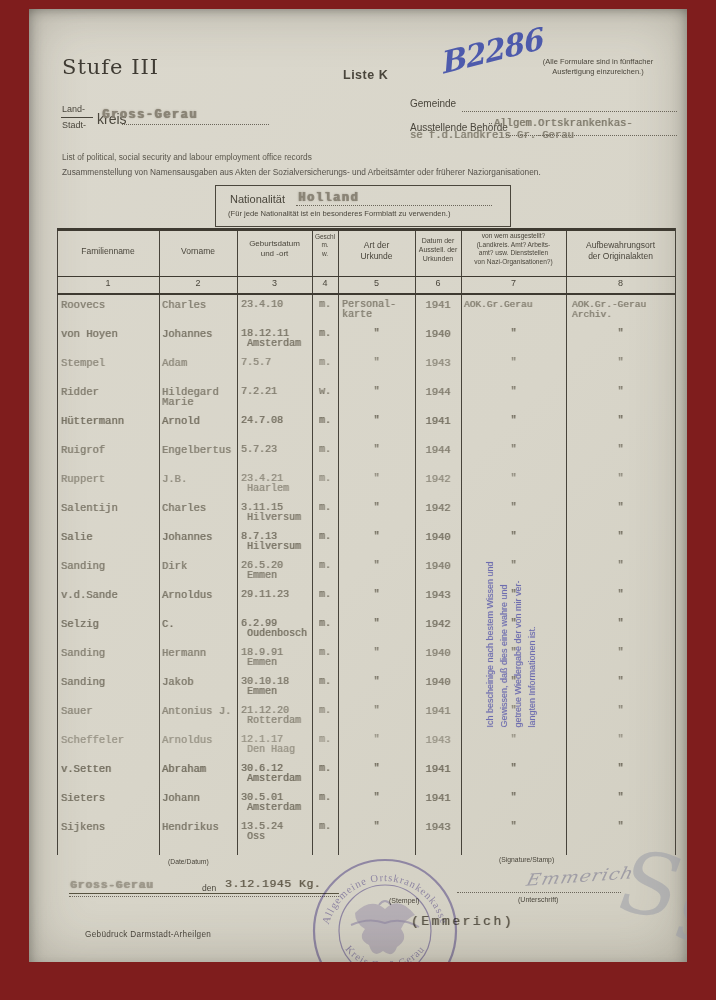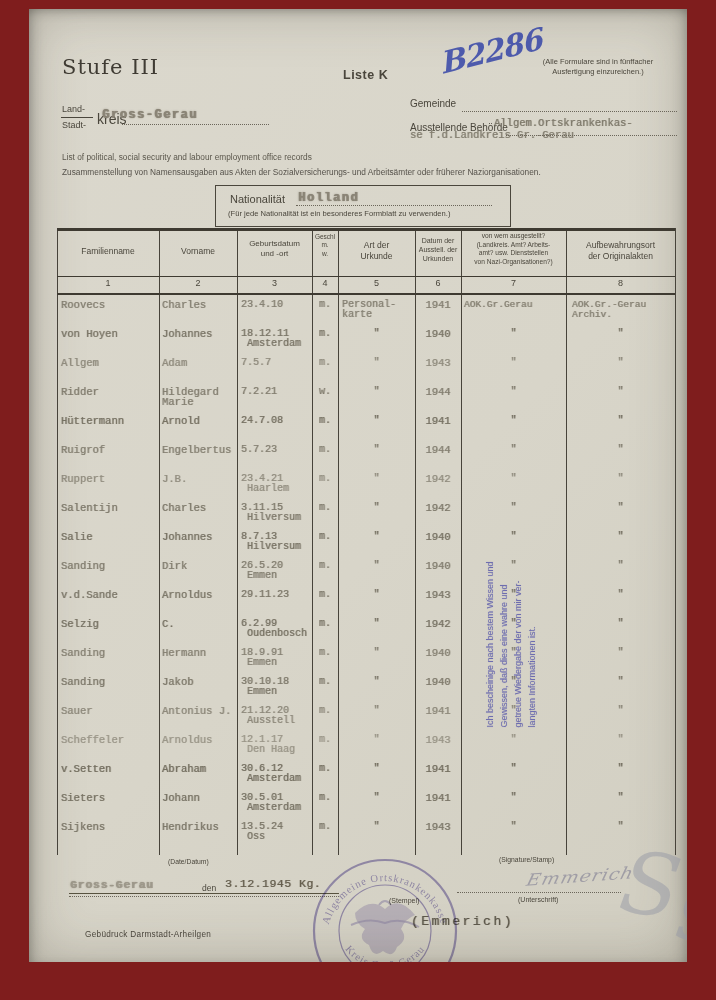--- a/index.html
+++ b/index.html
@@ -121,21 +121,21 @@
           <div class="cell typed" style="left: 133px; top: 320px; font-size: 10.5px; opacity: 0.88;">Johannes</div>
           <div class="cell typed" style="left: 212px; top: 320px; font-size: 10px; opacity: 0.88;">18.12.11</div>
           <div class="cell typed" style="left: 218px; top: 330px; font-size: 10px; opacity: 0.88;">Amsterdam</div>
           <div class="cell typed" style="left: 283px; top: 320px; font-size: 10px; opacity: 0.88; width: 26px; text-align: center;">m.</div>
           <div class="cell typed" style="left: 309px; top: 320px; font-size: 10px; opacity: 0.88; width: 77px; text-align: center;">"</div>
           <div class="cell typed" style="left: 386px; top: 320px; font-size: 10.5px; opacity: 0.88; width: 46px; text-align: center;">1940</div>
           <div class="cell typed" style="left: 432px; top: 320px; font-size: 10px; opacity: 0.88; width: 105px; text-align: center;">"</div>
           <div class="cell typed" style="left: 537px; top: 320px; font-size: 10px; opacity: 0.88; width: 109px; text-align: center;">"</div>
         </div>
         <div>
-          <div class="cell typed" style="left: 32px; top: 349px; font-size: 10.5px; opacity: 0.68;">Allgem</div>
+          <div class="cell typed" style="left: 32px; top: 349px; font-size: 10.5px; opacity: 0.68;">Stempel</div>
           <div class="cell typed" style="left: 133px; top: 349px; font-size: 10.5px; opacity: 0.68;">Adam</div>
           <div class="cell typed" style="left: 212px; top: 349px; font-size: 10px; opacity: 0.68;">7.5.7</div>
           <div class="cell typed" style="left: 283px; top: 349px; font-size: 10px; opacity: 0.68; width: 26px; text-align: center;">m.</div>
           <div class="cell typed" style="left: 309px; top: 349px; font-size: 10px; opacity: 0.68; width: 77px; text-align: center;">"</div>
           <div class="cell typed" style="left: 386px; top: 349px; font-size: 10.5px; opacity: 0.68; width: 46px; text-align: center;">1943</div>
           <div class="cell typed" style="left: 432px; top: 349px; font-size: 10px; opacity: 0.68; width: 105px; text-align: center;">"</div>
           <div class="cell typed" style="left: 537px; top: 349px; font-size: 10px; opacity: 0.68; width: 109px; text-align: center;">"</div>
         </div>
         <div>
           <div class="cell typed" style="left: 32px; top: 378px; font-size: 10.5px; opacity: 0.8;">Ridder</div>
@@ -252,21 +252,21 @@
           <div class="cell typed" style="left: 283px; top: 668px; font-size: 10px; opacity: 0.84; width: 26px; text-align: center;">m.</div>
           <div class="cell typed" style="left: 309px; top: 668px; font-size: 10px; opacity: 0.84; width: 77px; text-align: center;">"</div>
           <div class="cell typed" style="left: 386px; top: 668px; font-size: 10.5px; opacity: 0.84; width: 46px; text-align: center;">1940</div>
           <div class="cell typed" style="left: 432px; top: 668px; font-size: 10px; opacity: 0.84; width: 105px; text-align: center;">"</div>
           <div class="cell typed" style="left: 537px; top: 668px; font-size: 10px; opacity: 0.84; width: 109px; text-align: center;">"</div>
         </div>
         <div>
           <div class="cell typed" style="left: 32px; top: 697px; font-size: 10.5px; opacity: 0.7;">Sauer</div>
           <div class="cell typed" style="left: 133px; top: 697px; font-size: 10.5px; opacity: 0.7;">Antonius J.</div>
           <div class="cell typed" style="left: 212px; top: 697px; font-size: 10px; opacity: 0.7;">21.12.20</div>
-          <div class="cell typed" style="left: 218px; top: 707px; font-size: 10px; opacity: 0.7;">Ausstell</div>
+          <div class="cell typed" style="left: 218px; top: 707px; font-size: 10px; opacity: 0.7;">Rotterdam</div>
           <div class="cell typed" style="left: 283px; top: 697px; font-size: 10px; opacity: 0.7; width: 26px; text-align: center;">m.</div>
           <div class="cell typed" style="left: 309px; top: 697px; font-size: 10px; opacity: 0.7; width: 77px; text-align: center;">"</div>
           <div class="cell typed" style="left: 386px; top: 697px; font-size: 10.5px; opacity: 0.7; width: 46px; text-align: center;">1941</div>
           <div class="cell typed" style="left: 432px; top: 697px; font-size: 10px; opacity: 0.7; width: 105px; text-align: center;">"</div>
           <div class="cell typed" style="left: 537px; top: 697px; font-size: 10px; opacity: 0.7; width: 109px; text-align: center;">"</div>
         </div>
         <div>
           <div class="cell typed" style="left: 32px; top: 726px; font-size: 10.5px; opacity: 0.58;">Scheffeler</div>
           <div class="cell typed" style="left: 133px; top: 726px; font-size: 10.5px; opacity: 0.58;">Arnoldus</div>
           <div class="cell typed" style="left: 212px; top: 726px; font-size: 10px; opacity: 0.58;">12.1.17</div>

